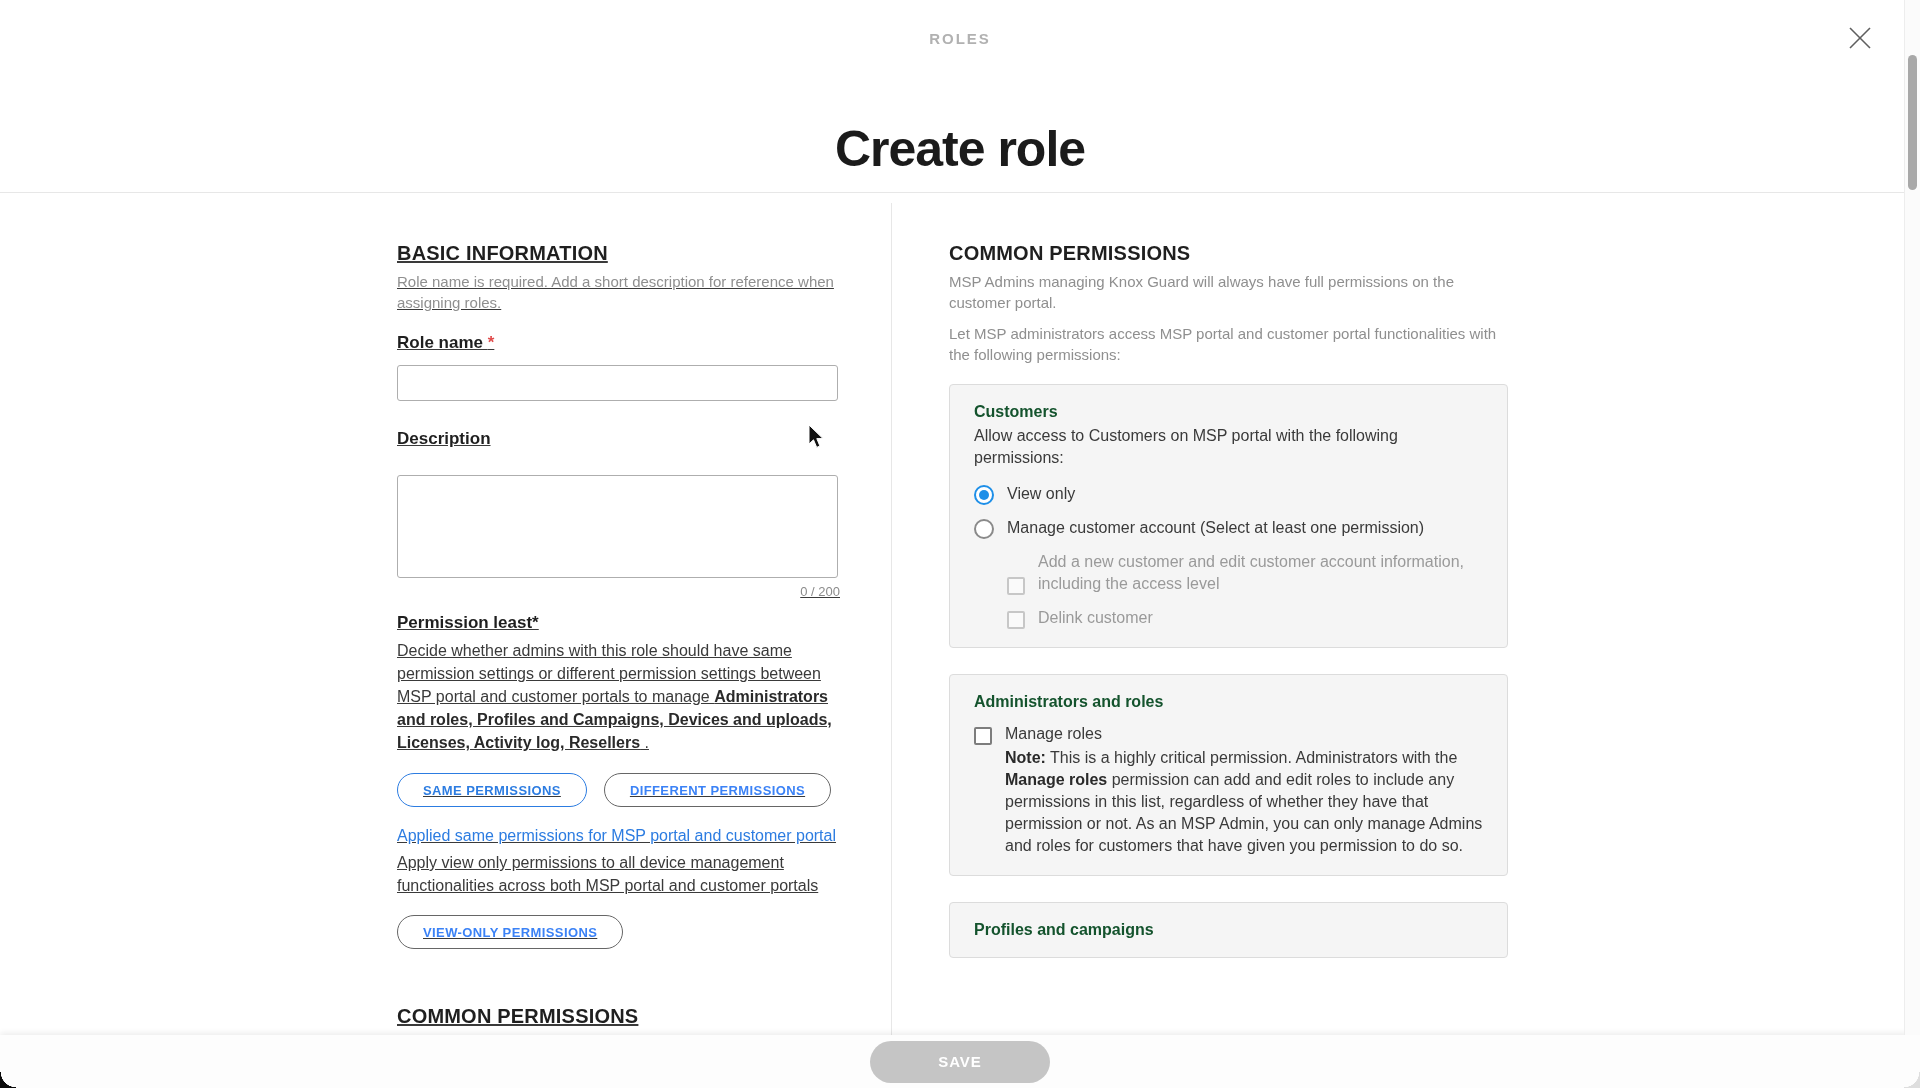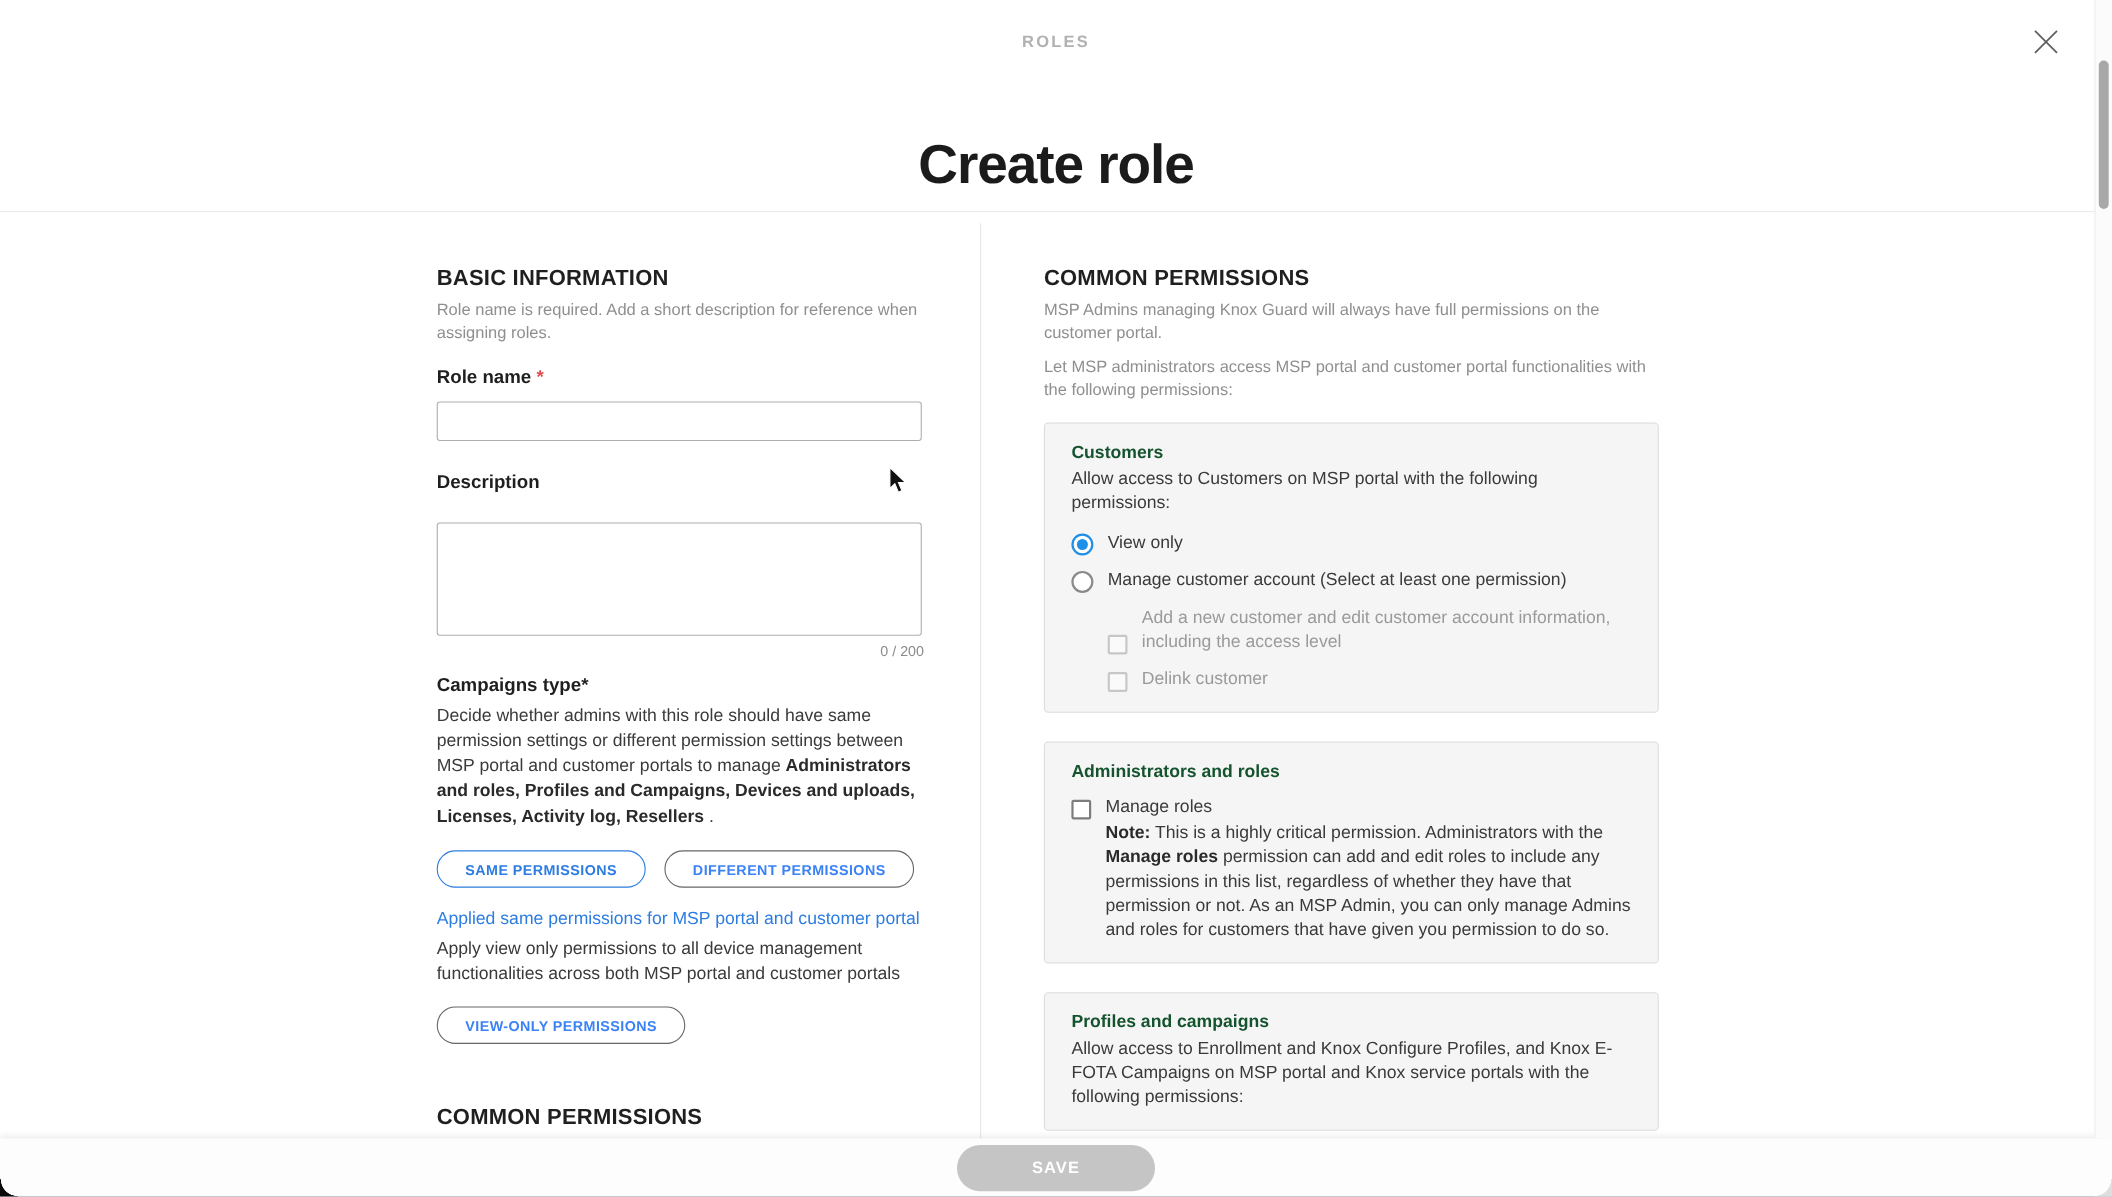--- a/index.html
+++ b/index.html
@@ -12,21 +12,21 @@
          font-size:15px;font-weight:bold;letter-spacing:2px;color:#b1b1b1;}
   .page-title{position:absolute;top:120px;left:0;width:100%;text-align:center;
               font-size:50px;font-weight:bold;letter-spacing:-1px;color:#1b1b1b;}
   .close-btn{position:absolute;top:24px;right:46px;width:28px;height:28px;cursor:pointer;
              background:none;border:none;padding:0;}
   .hdivider{position:absolute;top:192px;left:0;width:100%;height:1px;background:#e7e7e7;}
 
   
   .content{position:absolute;top:193px;left:0;width:1905px;height:842px;overflow:hidden;background:#fff;}
   .col-divider{position:absolute;left:891px;top:10px;width:1px;height:832px;background:#e7e7e7;}
-  .left-col{position:absolute;left:397px;top:0;width:443px;}
+  .left-col{position:absolute;left:397px;top:0;width:443px;text-decoration:underline;}
   .right-col{position:absolute;left:949px;top:0;width:559px;}
 
   .sec-heading{margin:49px 0 0;font-size:20px;font-weight:bold;color:#1f1f1f;letter-spacing:.2px;}
   .helper{margin:6px 0 0;font-size:15px;line-height:21px;color:#8f8f8f;}
 
   .field-label{margin:20px 0 0;font-size:17px;font-weight:bold;color:#1f1f1f;}
   .req{color:#e04b4b;font-weight:bold;}
   .text-input{display:block;margin-top:12px;width:441px;height:36px;border:1px solid #aeaeae;
               border-radius:3px;background:#fff;font:inherit;padding:0 10px;box-sizing:border-box;}
   .text-area{display:block;margin-top:26px;width:441px;height:103px;border:1px solid #aeaeae;
@@ -114,21 +114,21 @@
       <div class="field-label">
         <span>Role name</span>
         <span class="req">*</span>
       </div>
       <input class="text-input" type="text" value="" style="">
 
       <div class="field-label" style="margin-top:28px;">Description</div>
       <textarea class="text-area" style=""></textarea>
       <div class="counter">0 / 200</div>
 
-      <div class="field-label" style="margin-top:14px;">Campaigns type*</div>
+      <div class="field-label" style="margin-top:14px;">Permission least*</div>
       <p class="para"><span>Decide whether admins with this role should have same permission settings or different permission settings between MSP portal and customer portals to manage </span><b>Administrators and roles, Profiles and Campaigns, Devices and uploads, Licenses, Activity log, Resellers</b><span> .</span></p>
 
       <div class="pill-row">
         <button class="pill primary">SAME PERMISSIONS</button>
         <button class="pill secondary">DIFFERENT PERMISSIONS</button>
       </div>
 
       <div class="link">Applied same permissions for MSP portal and customer portal</div>
 
       <p class="para" style="">Apply view only permissions to all device management functionalities across both MSP portal and customer portals</p>
@@ -175,21 +175,20 @@
 
         <div class="opt-row">
           <span class="checkbox"></span>
           <span>Manage roles</span>
         </div>
         <p class="note"><b>Note:</b><span> This is a highly critical permission. Administrators with the </span><b>Manage roles</b><span> permission can add and edit roles to include any permissions in this list, regardless of whether they have that permission or not. As an MSP Admin, you can only manage Admins and roles for customers that have given you permission to do so.</span></p>
       </div>
 
       <div class="card">
         <div class="card-title">Profiles and campaigns</div>
-        <div class="card-desc">Allow access to Enrollment and Knox Configure Profiles, and Knox E-FOTA Campaigns on MSP portal and Knox service portals with the following permissions:</div>
 
       </div>
     </div>
   </div>
 
   <div class="footer">
     <button class="save-btn">SAVE</button>
   </div>
 
   <div class="scrollbar">

